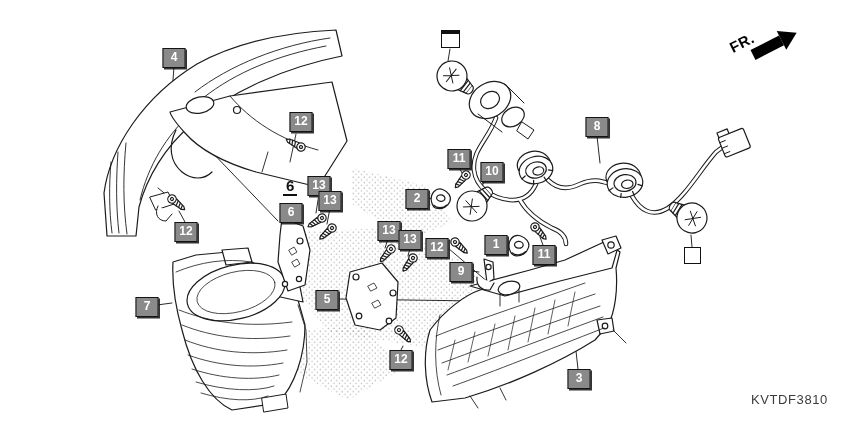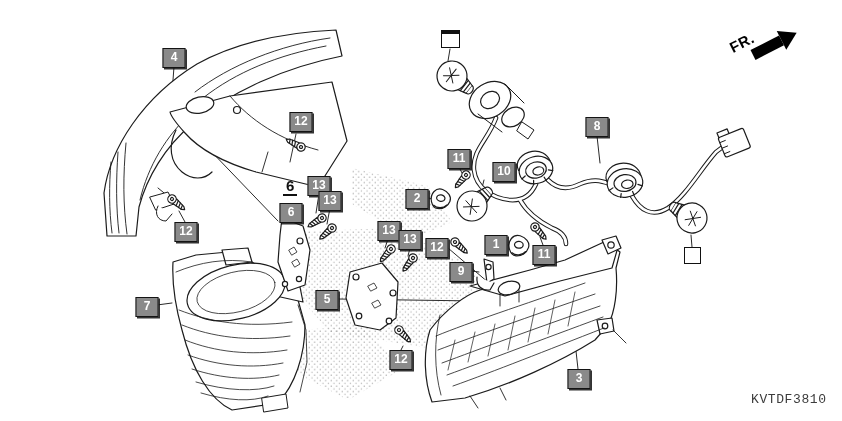--- a/index.html
+++ b/index.html
@@ -12,21 +12,21 @@
            box-shadow:1.5px 1.5px 0 rgba(15,15,15,.85);
            color:var(--callout-text,#fff);font-size:12px;font-weight:bold;
            line-height:15px;text-align:center;cursor:pointer;user-select:none;}
   .plain-label{position:absolute;font-size:15px;font-weight:bold;color:#101010;
                border-bottom:2px solid #101010;padding:0 3px 1px;line-height:15px;}
   .empty-box{position:absolute;background:#fff;border:1.5px solid #111;}
   .empty-box.thick-top{border-top:4px solid #111;}
   .fr{position:absolute;left:729px;top:34px;font-size:15px;font-weight:bold;color:#000;
       transform:rotate(-27deg);letter-spacing:.5px;}
   .code{position:absolute;left:751px;top:392px;font-size:13px;color:var(--code-text,#3c3c3c);
-        letter-spacing:.6px;font-family:Liberation Mono, monospace;}
+        letter-spacing:.6px;}
   .art *{vector-effect:non-scaling-stroke;}
 </style>
 </head>
 <body>
 
 <div class="stage">
 
   <svg class="art" width="842" height="421" viewBox="0 0 842 421" stroke="#1c1c1c" fill="none" stroke-width="1.2" stroke-linecap="round" stroke-linejoin="round">
 
     <defs>
@@ -229,21 +229,21 @@
     <g transform="translate(753,55) rotate(-27)" fill="#000" stroke="none">
       <rect x="0" y="-5.5" width="32" height="11"></rect>
       <polygon points="32,-10.5 49,0 32,10.5"></polygon>
     </g>
   </svg>
 
   <div class="callout" style="left:174px;top:48px">4</div>
   <div class="callout" style="left:301px;top:112px">12</div>
   <div class="callout" style="left:597px;top:117px">8</div>
   <div class="callout" style="left:459px;top:149px">11</div>
-  <div class="callout" style="left:504px;top:162px">10</div>
+  <div class="callout" style="left:492px;top:162px">10</div>
   <div class="callout" style="left:417px;top:189px">2</div>
   <div class="callout" style="left:319px;top:176px">13</div>
   <div class="callout" style="left:330px;top:191px">13</div>
   <div class="callout" style="left:291px;top:203px">6</div>
   <div class="callout" style="left:186px;top:222px">12</div>
   <div class="callout" style="left:389px;top:221px">13</div>
   <div class="callout" style="left:410px;top:230px">13</div>
   <div class="callout" style="left:437px;top:238px">12</div>
   <div class="callout" style="left:496px;top:235px">1</div>
   <div class="callout" style="left:544px;top:245px">11</div>

